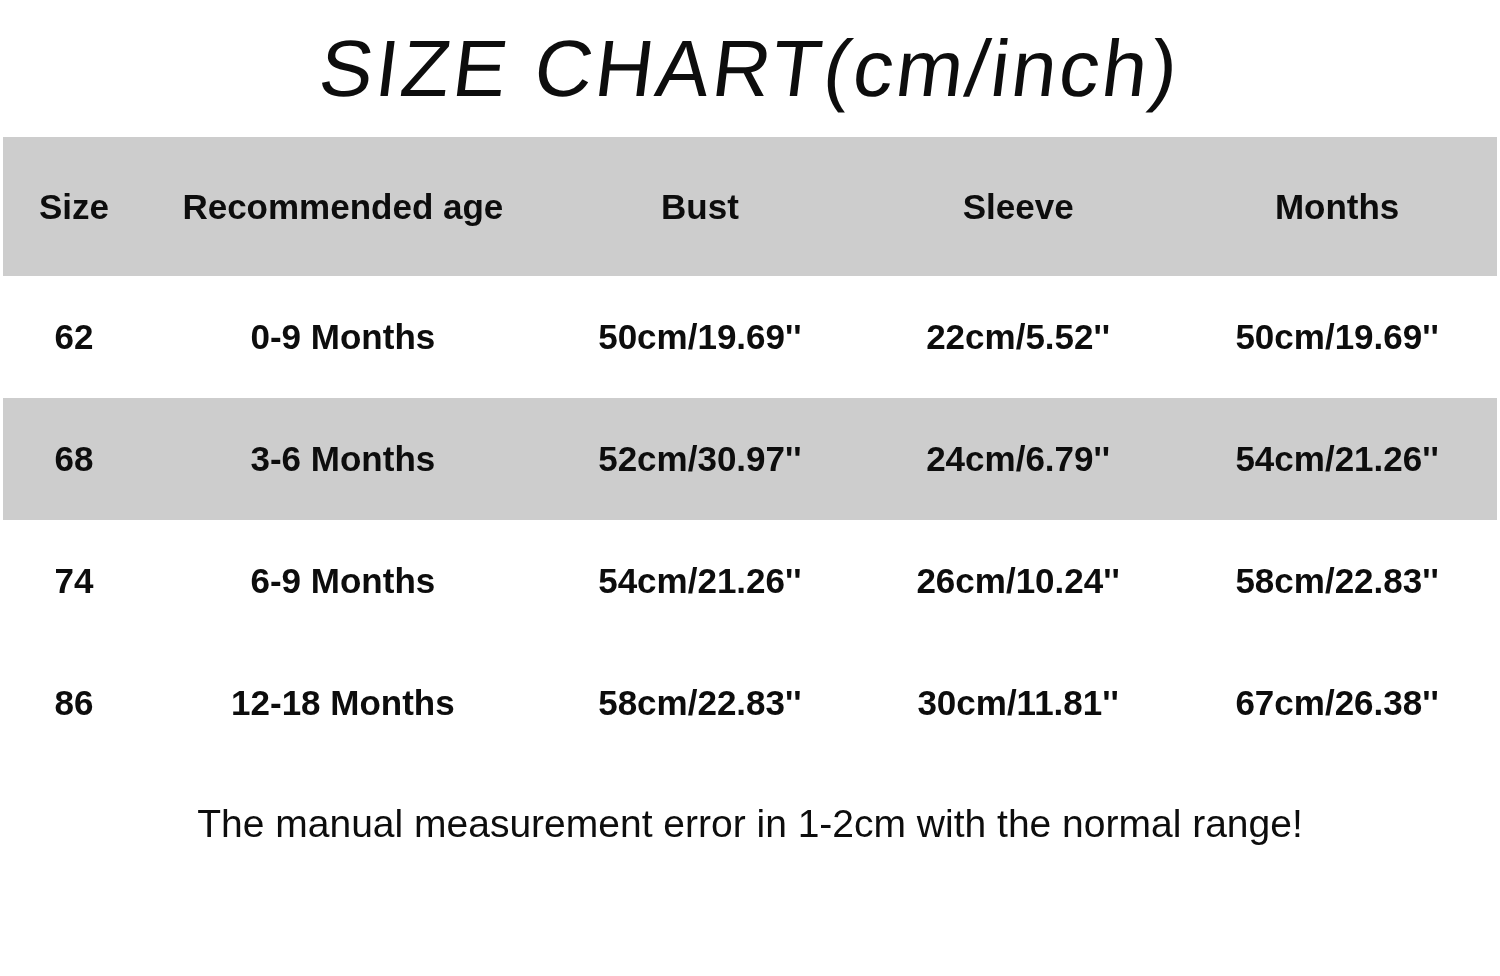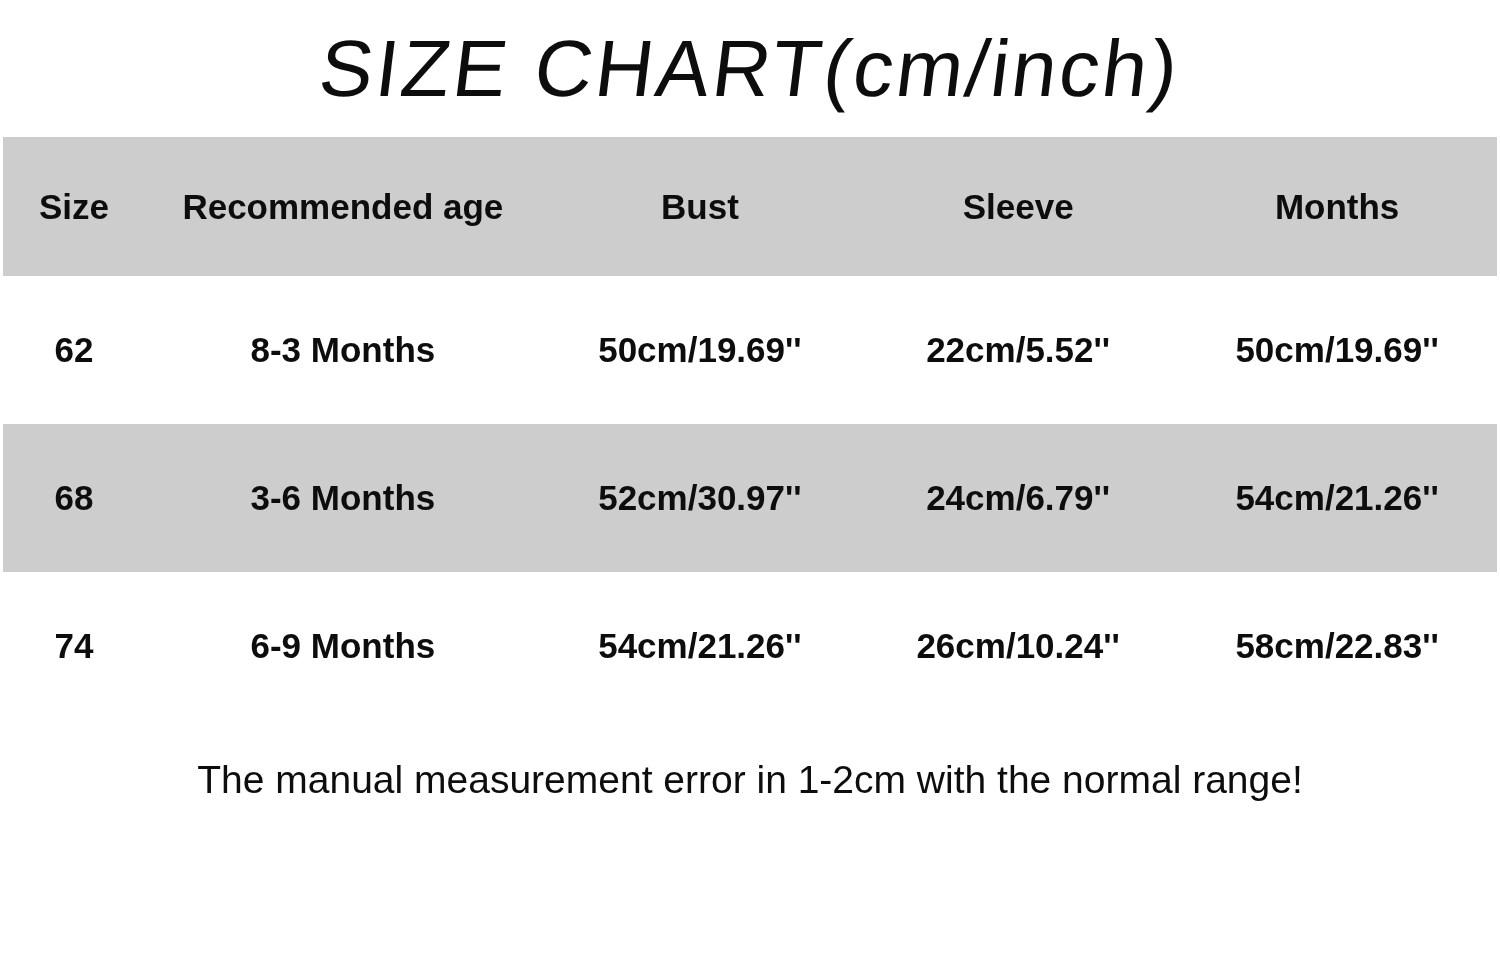--- a/index.html
+++ b/index.html
@@ -46,21 +46,21 @@
     text-align: center;
     vertical-align: middle;
     font-weight: 700;
     font-size: 35px;
     color: #0d0d0d;
     padding: 0;
     border: none;
     white-space: nowrap;
   }
   table.size-table thead tr { height: 139px; }
-  table.size-table tbody tr { height: 148px; margin-top: 36px; }
+  table.size-table tbody tr { height: 122px; margin-top: 36px; }
   .shaded { background: #cdcdcd; }
   .plain  { background: #ffffff; }
   .notice {
     margin-top: 32px;
     text-align: center;
     font-size: 39px;
     font-weight: 400;
     line-height: 55px;
     color: #0d0d0d;
   }
@@ -87,39 +87,46 @@
           <th>Size</th>
           <th>Recommended age</th>
           <th>Bust</th>
           <th>Sleeve</th>
           <th>Months</th>
         </tr>
     </thead>
     <tbody>
         <tr class="plain">
           <td>62</td>
-          <td>8-3 Months</td>
+          <td>0-9 Months</td>
           <td>50cm/19.69''</td>
           <td>22cm/5.52''</td>
           <td>50cm/19.69''</td>
         </tr>
         <tr class="shaded">
           <td>68</td>
           <td>3-6 Months</td>
           <td>52cm/30.97''</td>
           <td>24cm/6.79''</td>
           <td>54cm/21.26''</td>
         </tr>
         <tr class="plain">
           <td>74</td>
           <td>6-9 Months</td>
           <td>54cm/21.26''</td>
           <td>26cm/10.24''</td>
           <td>58cm/22.83''</td>
         </tr>
+        <tr class="plain">
+          <td>86</td>
+          <td>12-18 Months</td>
+          <td>58cm/22.83''</td>
+          <td>30cm/11.81''</td>
+          <td>67cm/26.38''</td>
+        </tr>
       </tbody>
   </table>
 
   <div class="notice">
     <div>The manual measurement error in 1-2cm with the normal range!</div>
   </div>
 
 </div>
 
 </body></html>

